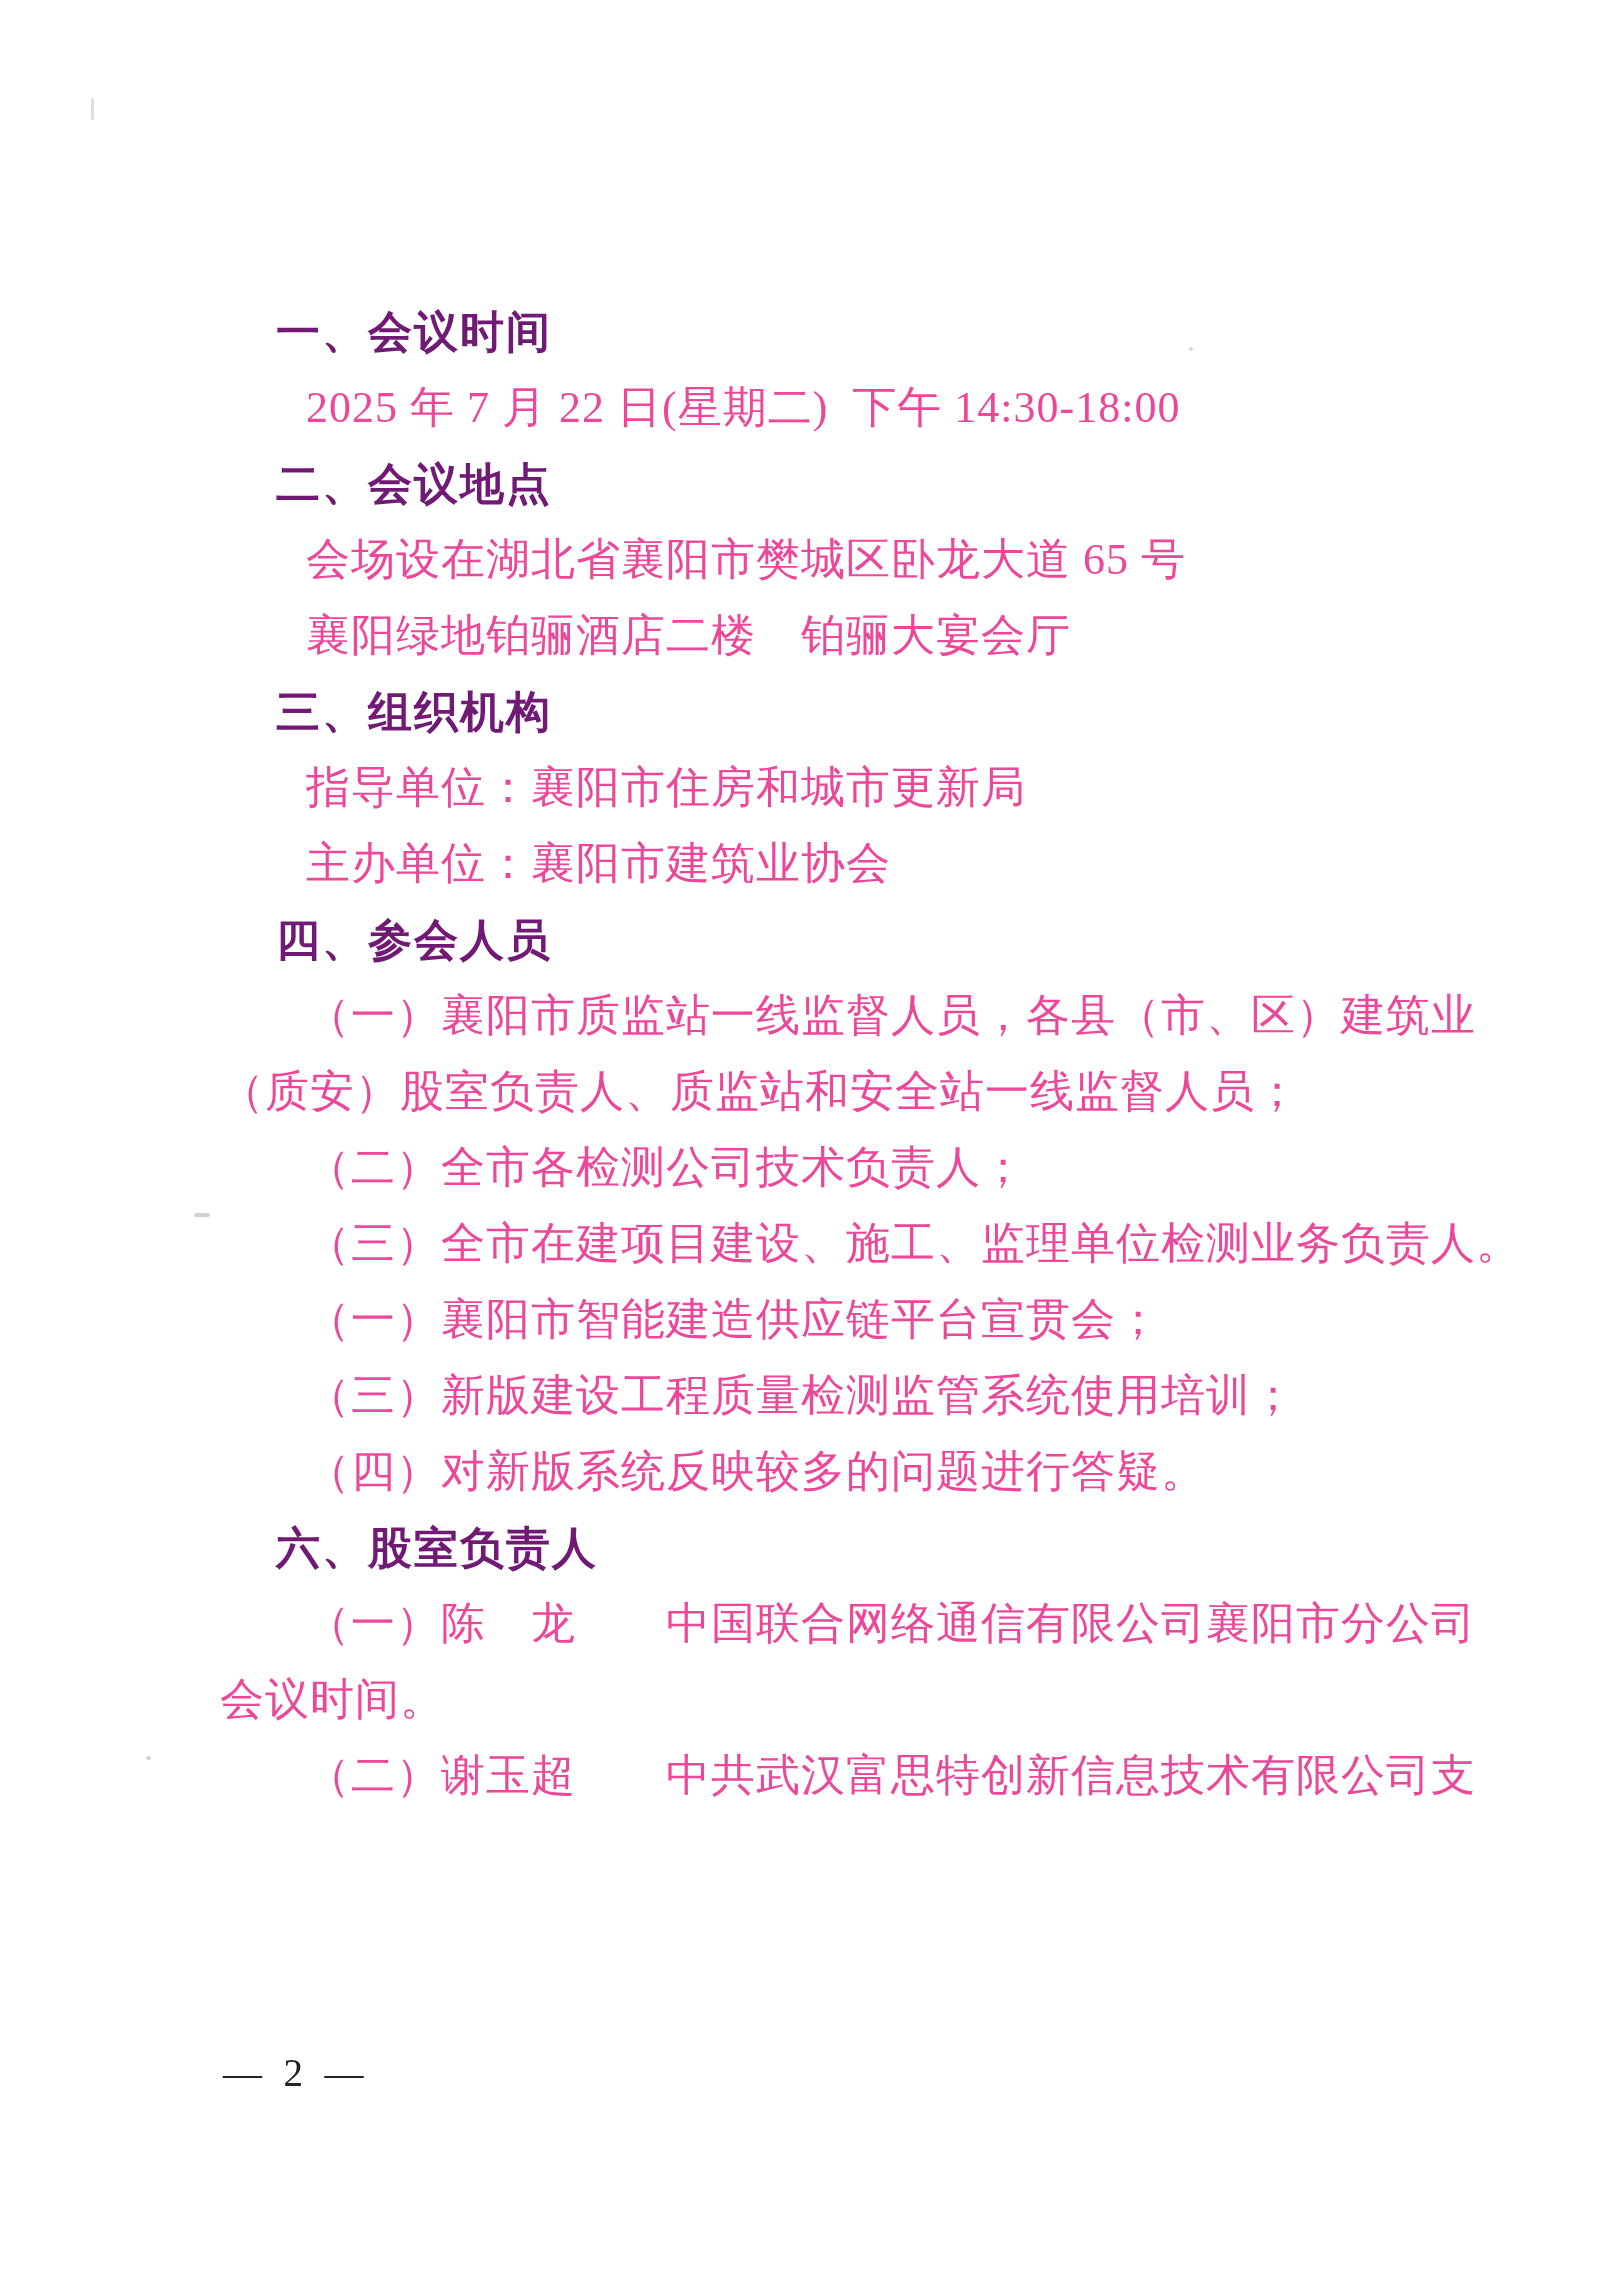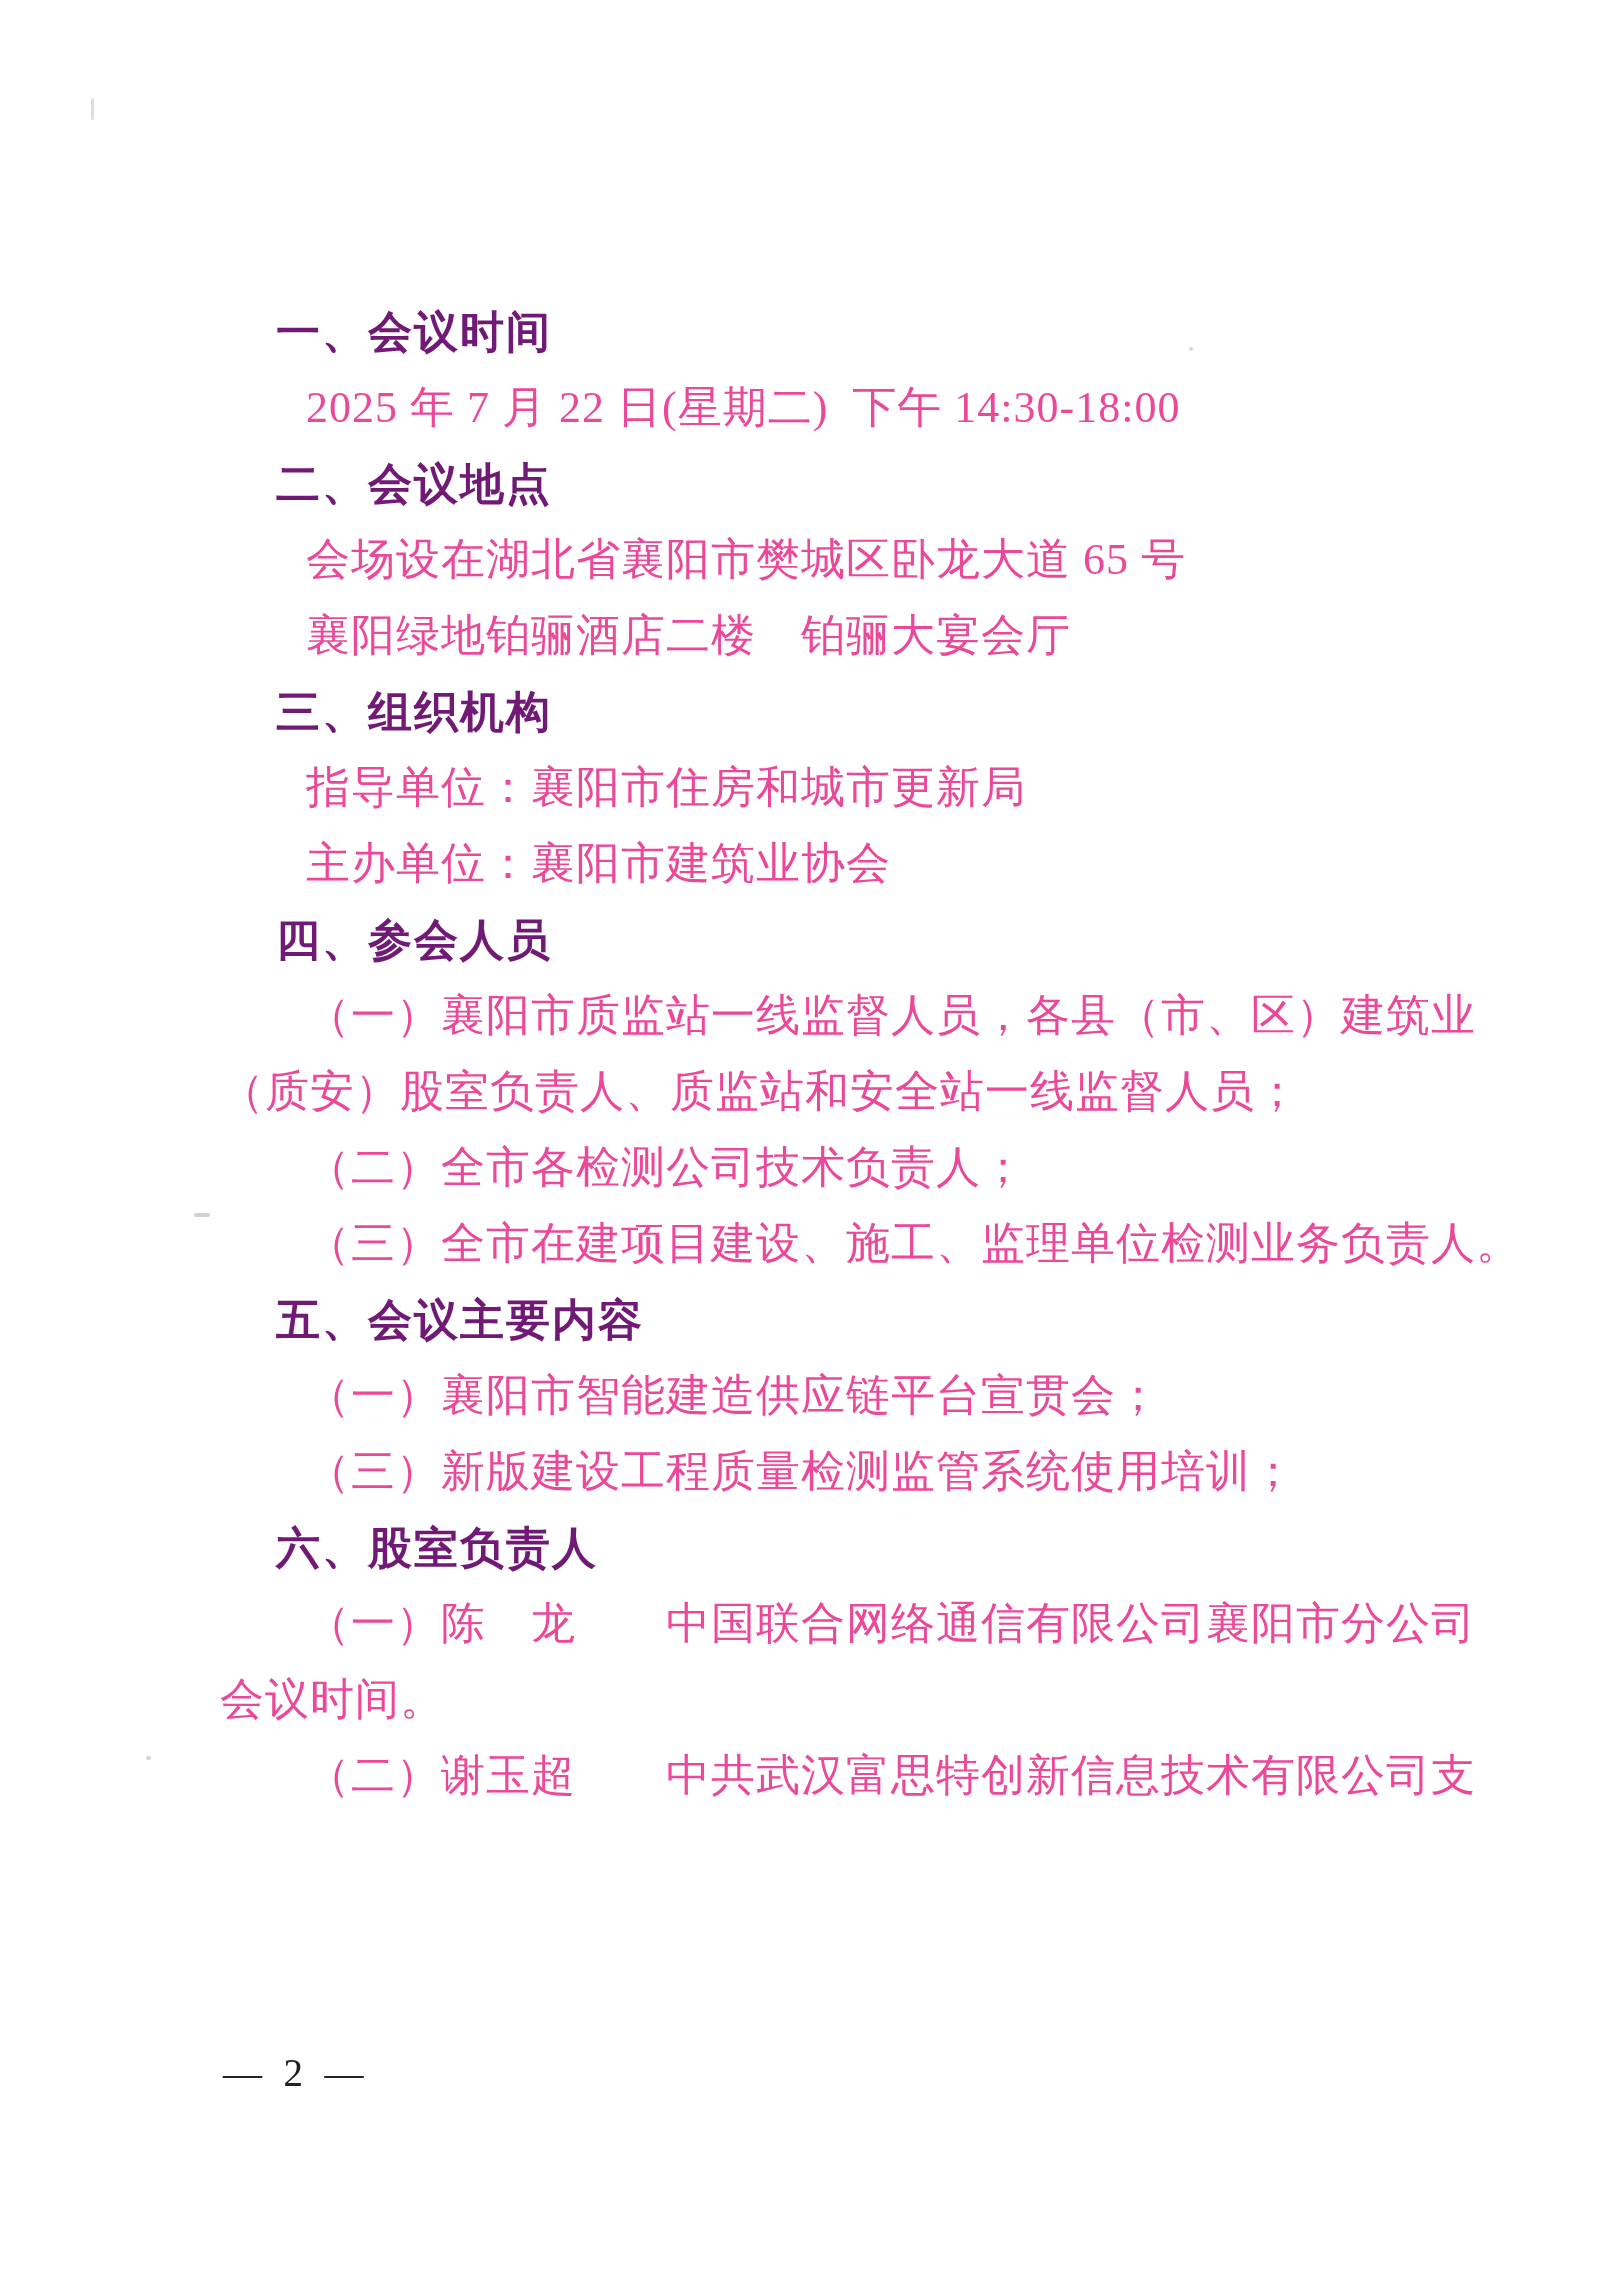--- a/index.html
+++ b/index.html
@@ -74,23 +74,23 @@
       <div class="line para">会场设在湖北省襄阳市樊城区卧龙大道 65 号</div>
       <div class="line para">襄阳绿地铂骊酒店二楼　铂骊大宴会厅</div>
       <div class="line heading">三、组织机构</div>
       <div class="line para">指导单位：襄阳市住房和城市更新局</div>
       <div class="line para">主办单位：襄阳市建筑业协会</div>
       <div class="line heading">四、参会人员</div>
       <div class="line para">（一）襄阳市质监站一线监督人员，各县（市、区）建筑业</div>
       <div class="line cont">（质安）股室负责人、质监站和安全站一线监督人员；</div>
       <div class="line para">（二）全市各检测公司技术负责人；</div>
       <div class="line para">（三）全市在建项目建设、施工、监理单位检测业务负责人。</div>
-      <div class="line heading">五、会议主要内容</div>
       <div class="line para">（一）襄阳市智能建造供应链平台宣贯会；</div>
       <div class="line para">（三）新版建设工程质量检测监管系统使用培训；</div>
+      <div class="line para">（四）对新版系统反映较多的问题进行答疑。</div>
       <div class="line heading">六、股室负责人</div>
       <div class="line para">（一）陈　龙　　中国联合网络通信有限公司襄阳市分公司</div>
       <div class="line cont">会议时间。</div>
       <div class="line para">（二）谢玉超　　中共武汉富思特创新信息技术有限公司支</div>
     </div>
   <div class="footer">— 2 —</div>
   <div class="speck s1"></div>
   <div class="speck s2"></div>
   <div class="speck s3"></div>
   <div class="speck s4"></div>

